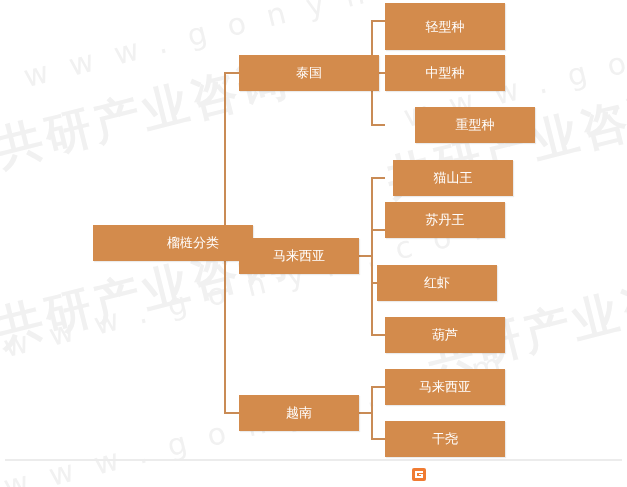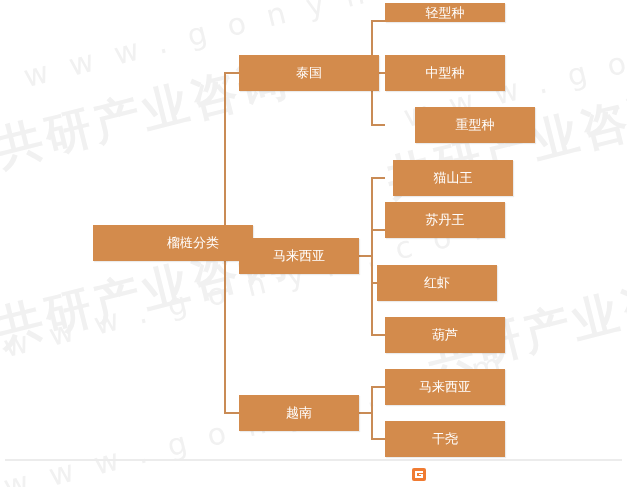--- a/index.html
+++ b/index.html
@@ -53,21 +53,21 @@
 <div class="line" style="left:371px; top:386px; width:2px; height:54px;"></div>
 <div class="line" style="left:371px; top:386px; width:14px; height:2px;"></div>
 <div class="line" style="left:371px; top:438px; width:14px; height:2px;"></div>
 
 <div class="box" style="left:93px; top:225px; width:120px; height:36px;padding-left:40px;">榴梿分类</div>
 
 <div class="box" style="left:239px; top:55px; width:140px; height:36px;">泰国</div>
 <div class="box" style="left:239px; top:238px; width:120px; height:36px;">马来西亚</div>
 <div class="box" style="left:239px; top:395px; width:120px; height:36px;">越南</div>
 
-<div class="box" style="left:385px; top:3px; width:120px; height:19px;">轻型种</div>
+<div class="box" style="left:385px; top:3px; width:120px; height:47px;">轻型种</div>
 <div class="box" style="left:385px; top:55px; width:120px; height:36px;">中型种</div>
 <div class="box" style="left:385px; top:107px; width:120px; height:36px;margin-left:30px;">重型种</div>
 
 <div class="box" style="left:385px; top:160px; width:120px; height:36px;margin-left:8px;">猫山王</div>
 <div class="box" style="left:385px; top:202px; width:120px; height:36px;">苏丹王</div>
 <div class="box" style="left:377px; top:265px; width:120px; height:36px;">红虾</div>
 <div class="box" style="left:385px; top:317px; width:120px; height:36px;">葫芦</div>
 
 <div class="box" style="left:385px; top:369px; width:120px; height:36px;">马来西亚</div>
 <div class="box" style="left:385px; top:421px; width:120px; height:36px;">干尧</div>

